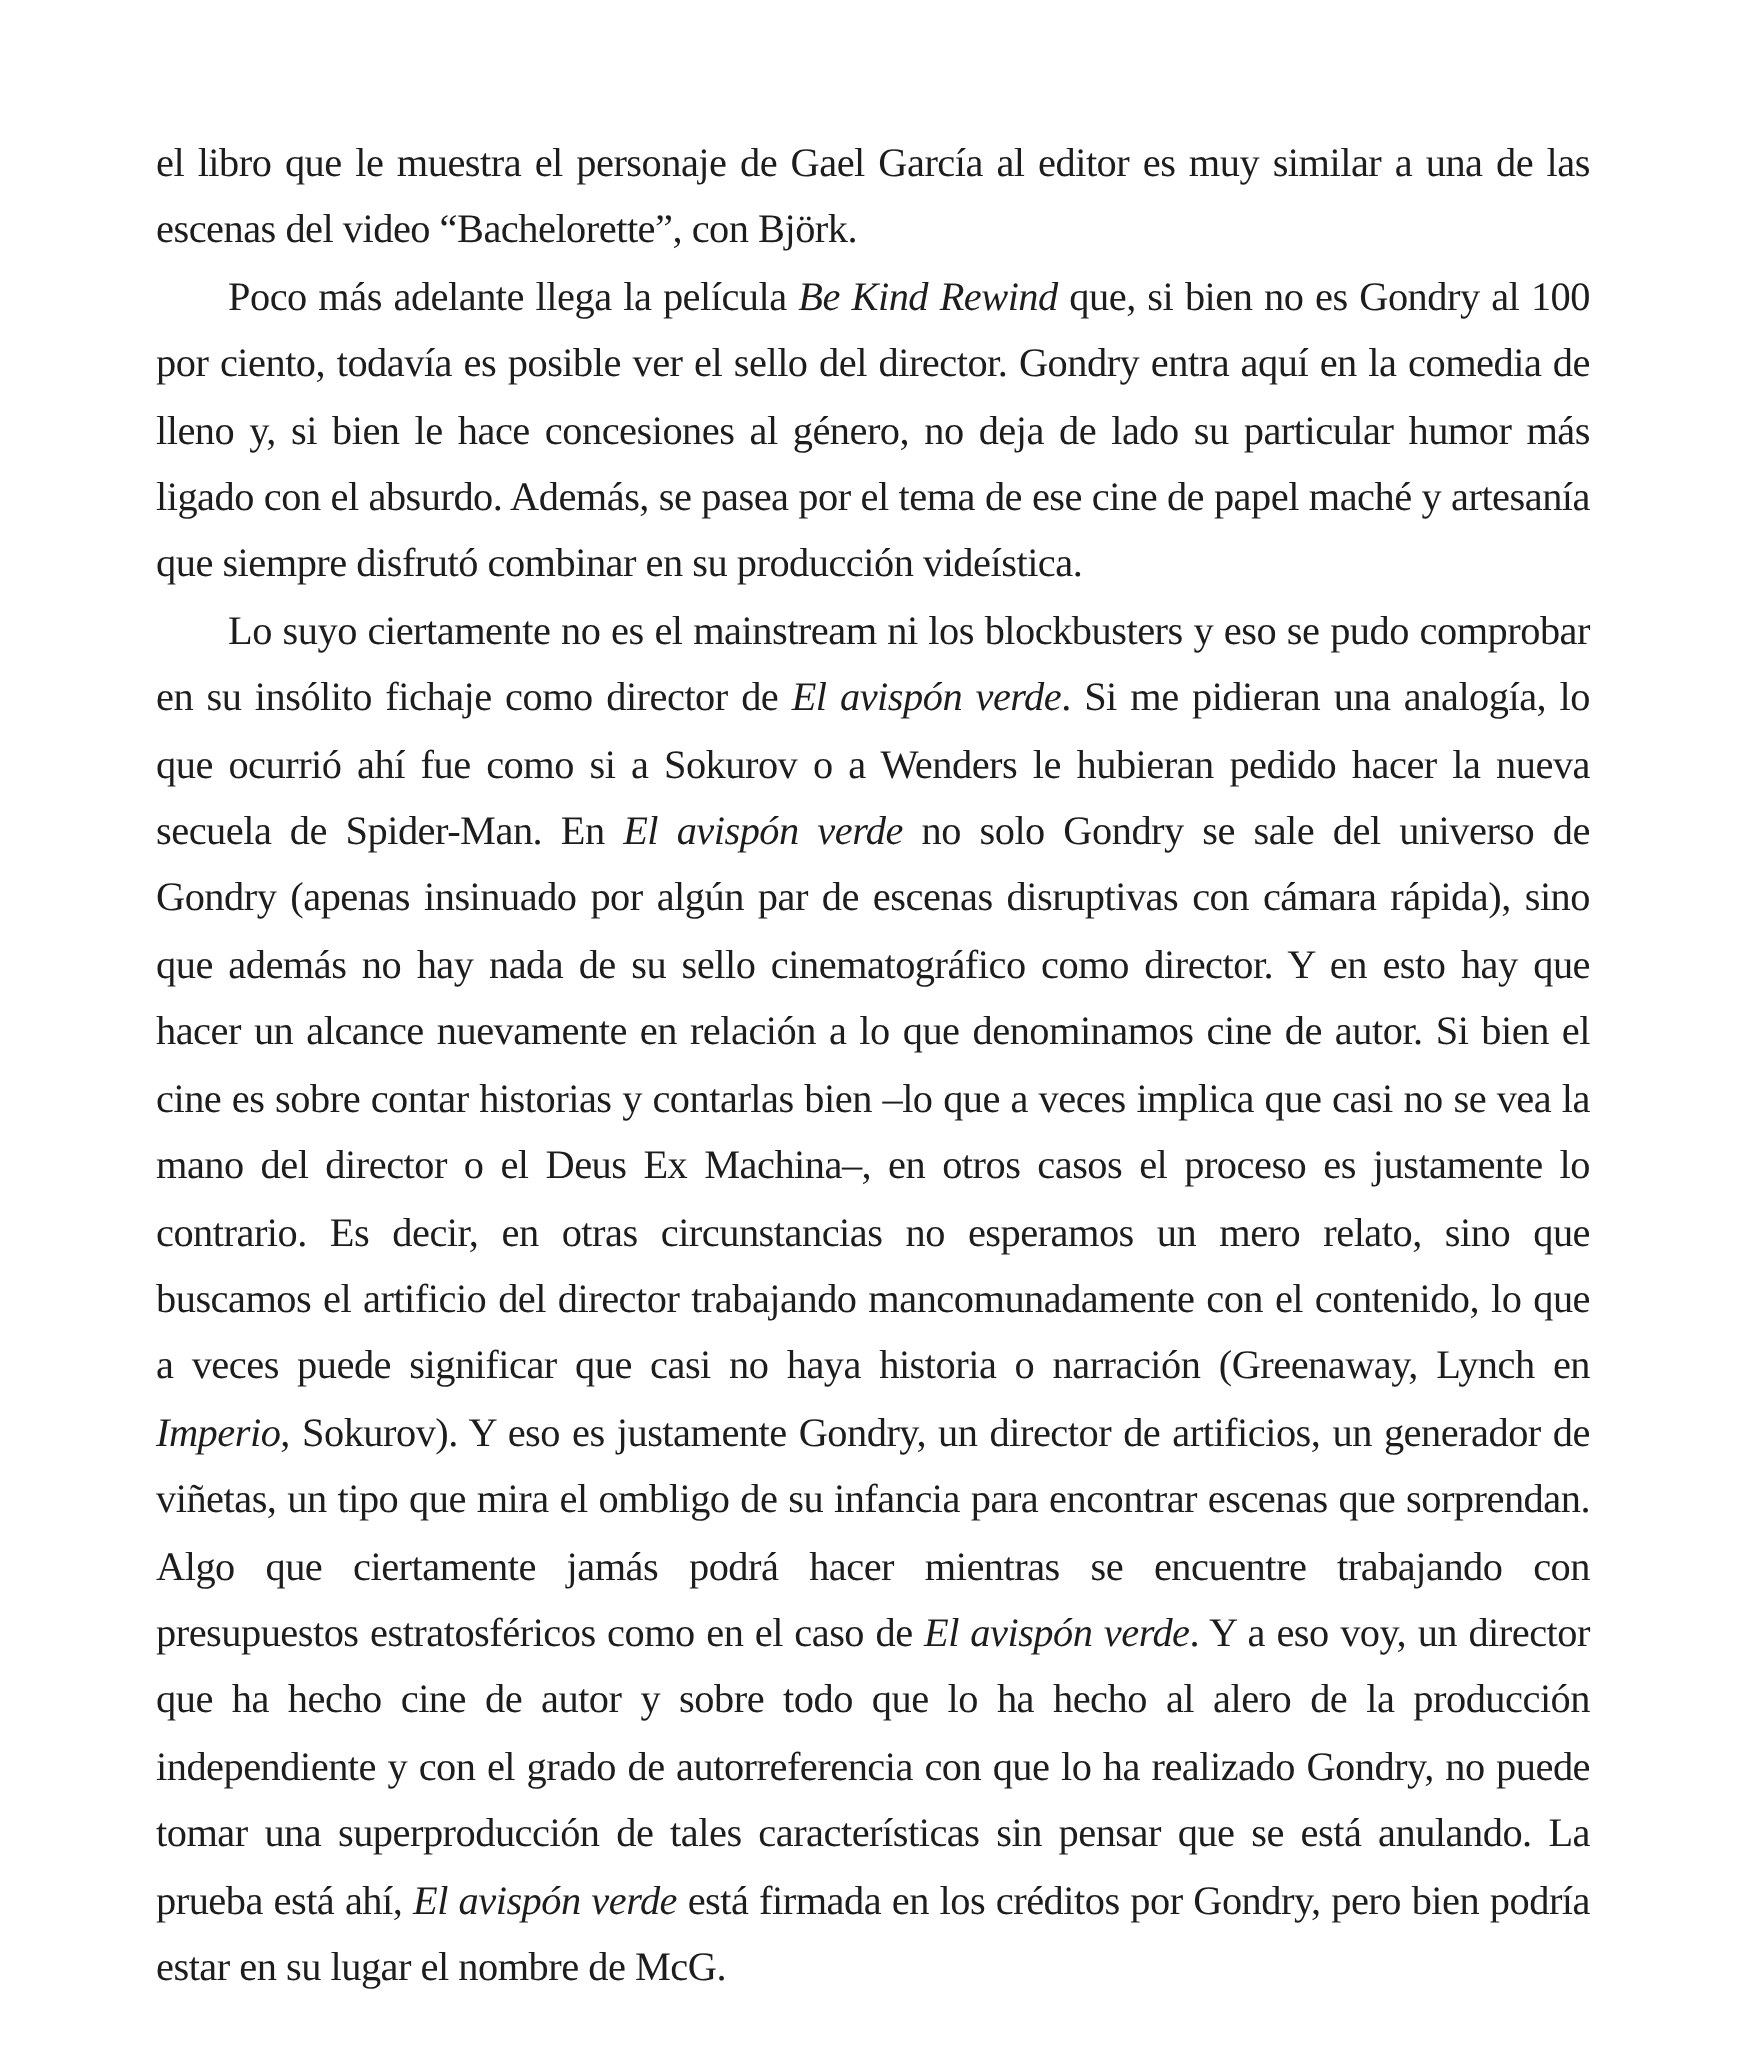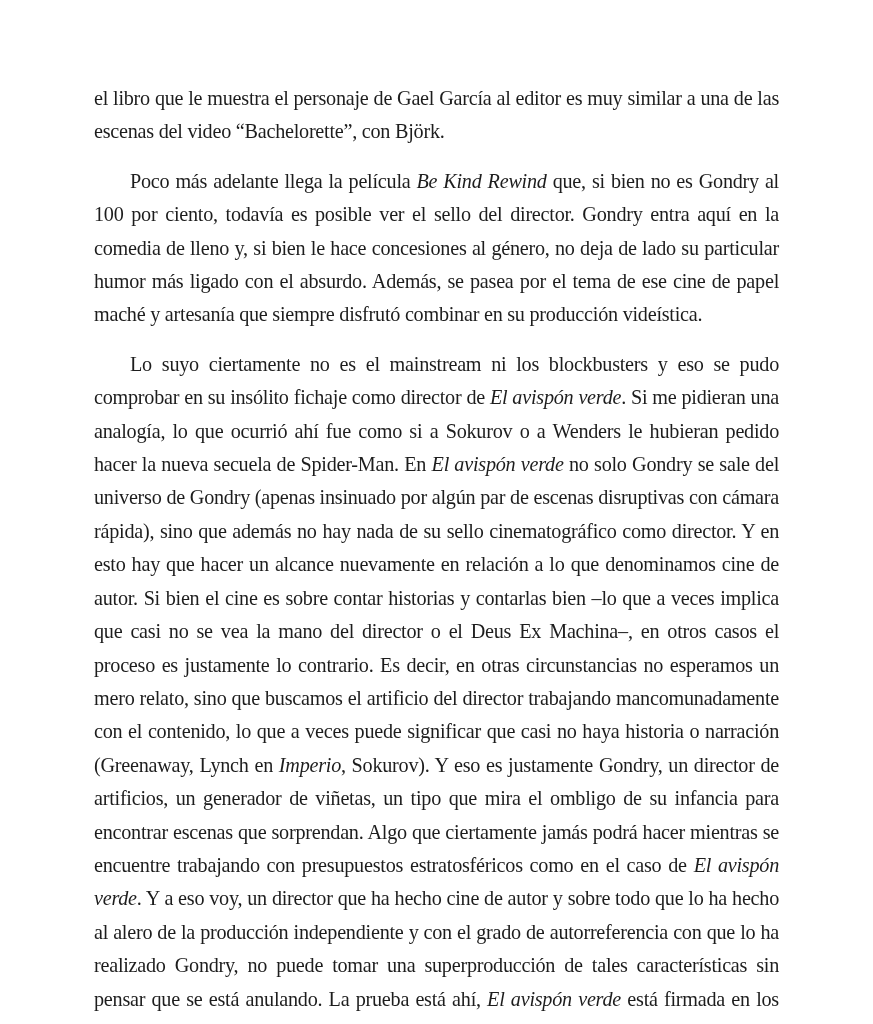--- a/index.html
+++ b/index.html
@@ -9,21 +9,21 @@
       left: 78px;
       top: 66px;
       width: 717px;
       font-family: "Liberation Serif", "DejaVu Serif", serif;
       font-size: 20.2px;
       line-height: 33.4px;
       color: #1d1d1d;
       text-align: justify;
       letter-spacing: -0.25px;
     }
-    .page p { margin: 16px; }
+    .page p { margin: 0; }
     .page p.indent { text-indent: 36px; }
     .page em { font-style: italic; }
   </style>
 </head>
 <body>
 
 <div class="page">
   <p>
     <span>el libro que le muestra el personaje de Gael García al editor es muy similar a una de las escenas del video “Bachelorette”, con Björk.</span>
   </p>

